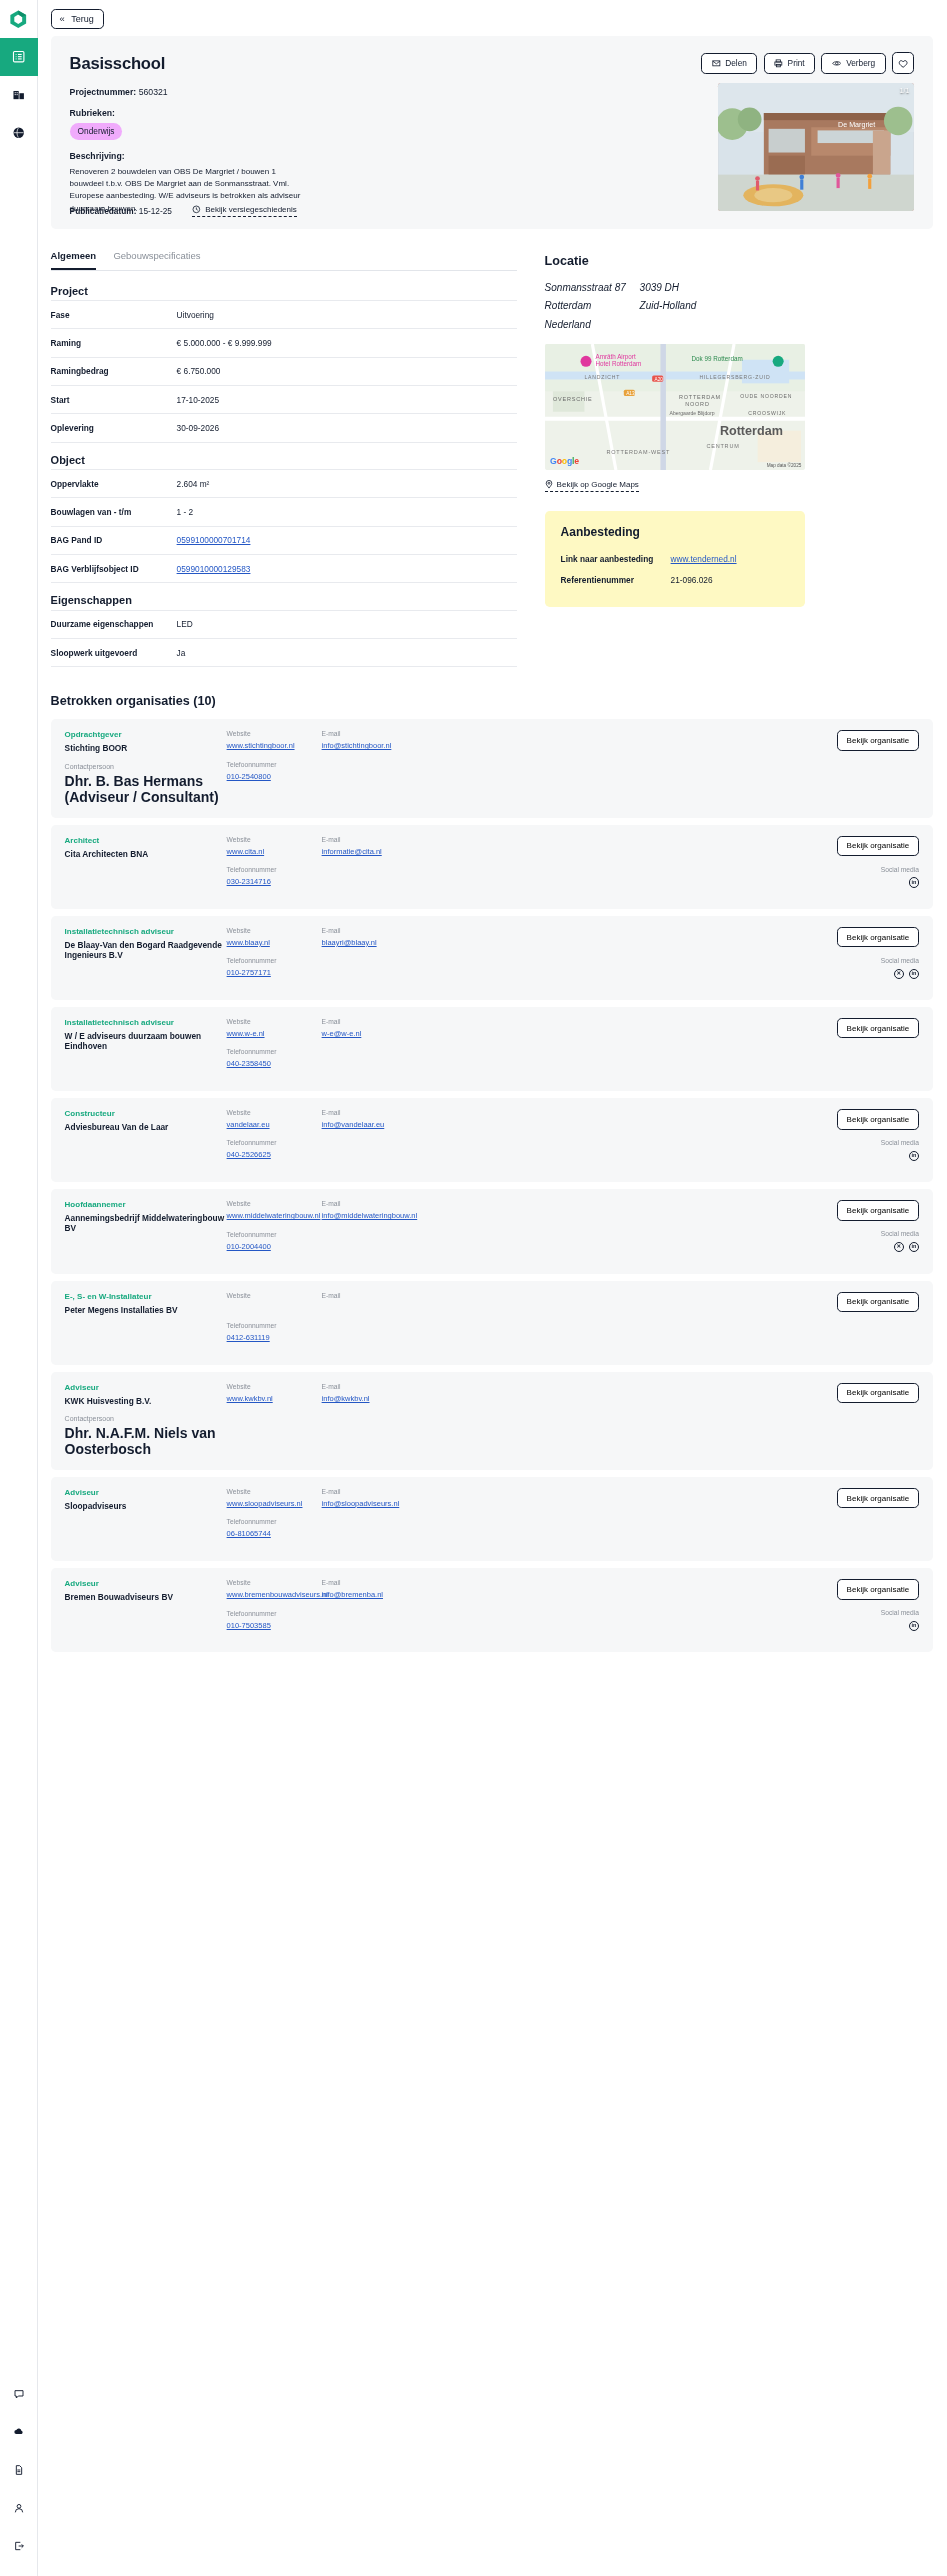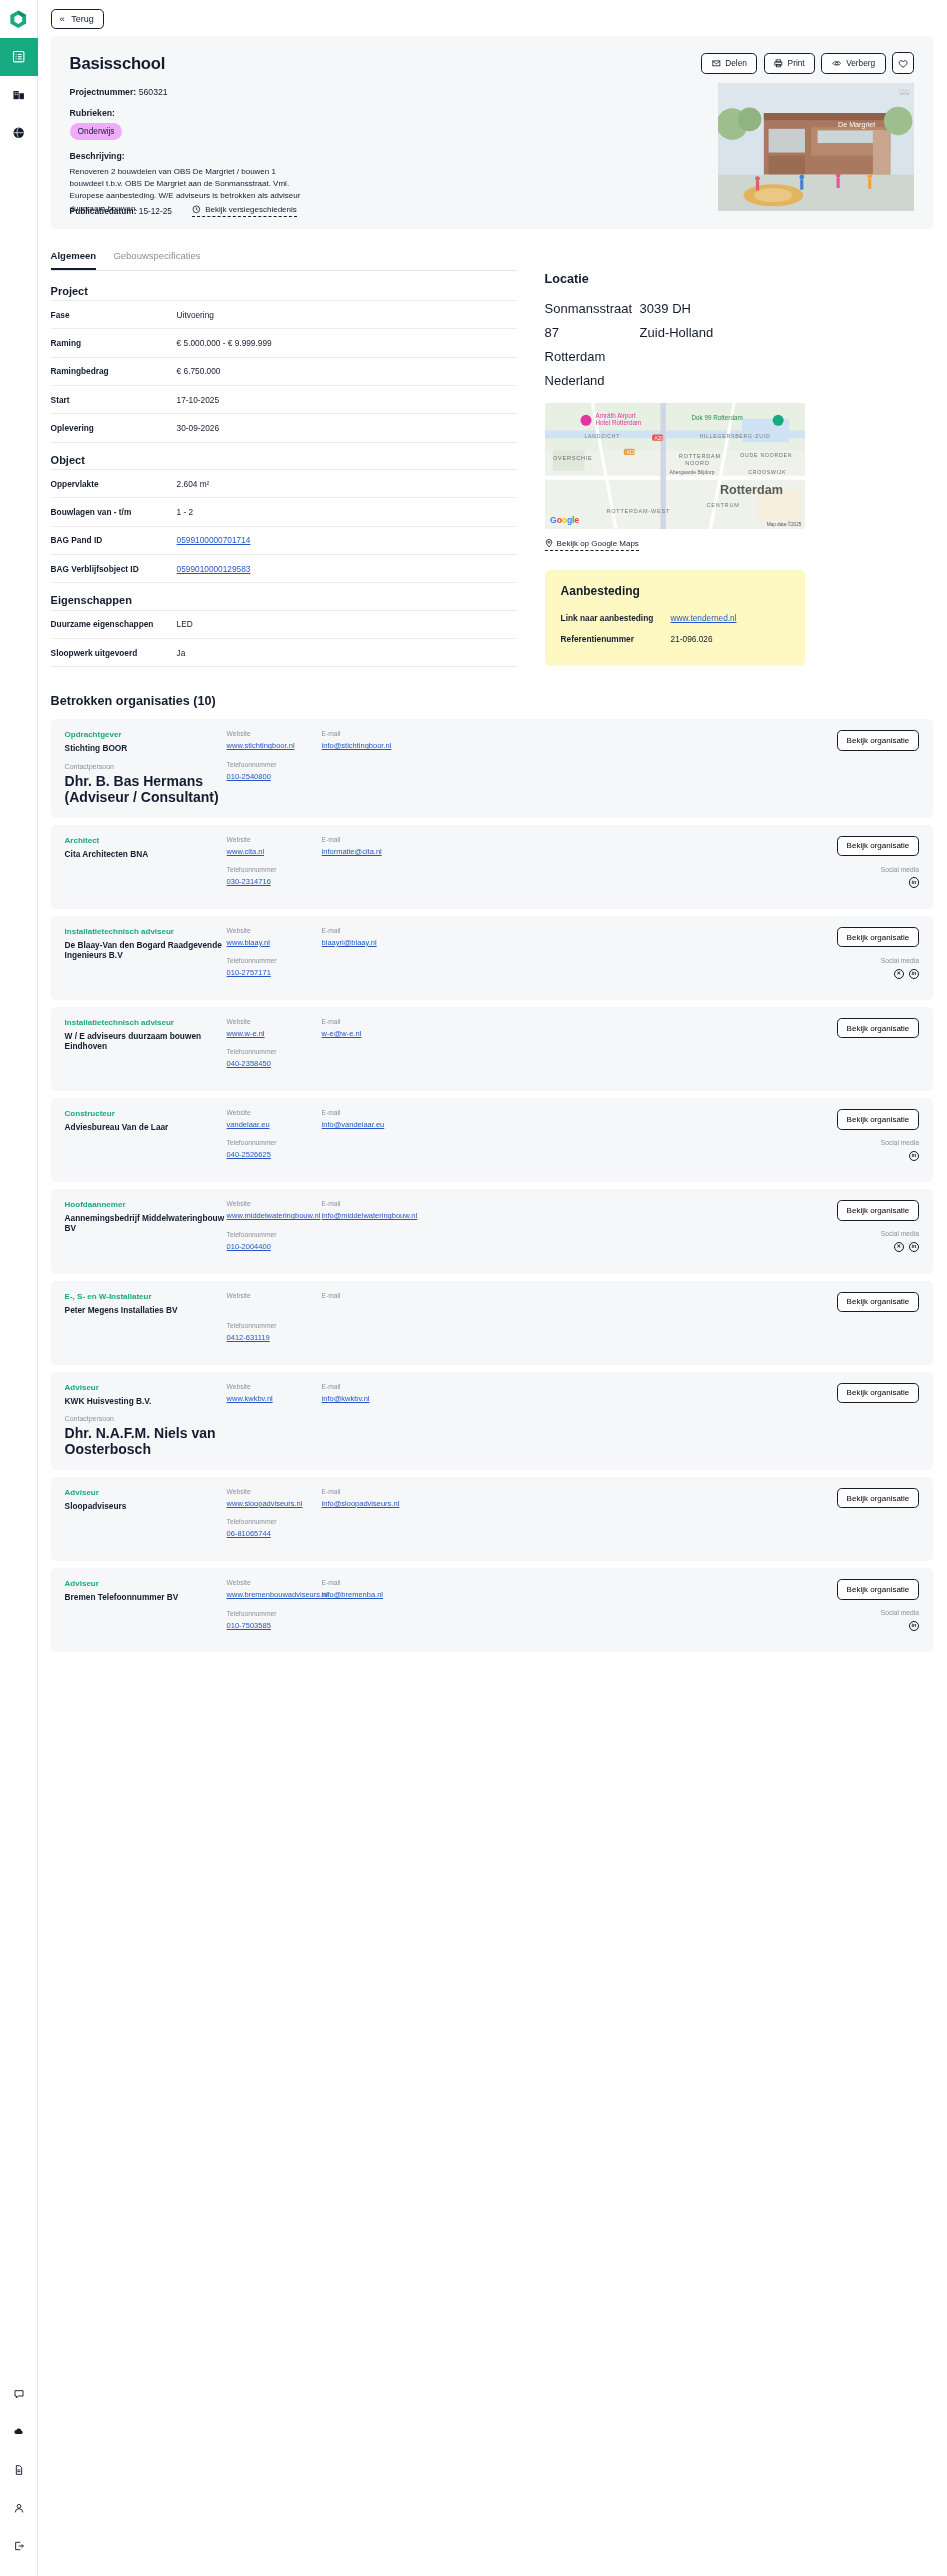--- a/index.html
+++ b/index.html
@@ -94,37 +94,37 @@
     position: absolute; right: 19px; top: 47px; background: #c2410c;
   }
   .hero-img .counter {
     position: absolute; right: 4.7px; top: 3.2px; color: #fff; font-size: 7px;
     text-shadow: 0 0.8px 1.6px rgba(0,0,0,.5); z-index: 4;
   }
 
   
   .body-grid { display: flex; gap: 28px; padding-top: 20.5px; }
   .col-left { width: 466px; }
-  .col-right { width: 260px; padding-top: 4.7px; margin-top: 18px; }
+  .col-right { width: 260px; padding-top: 4.7px; }
 
   .tabs { display: flex; gap: 17.4px; border-bottom: 0.8px solid #e2e5ea; margin-bottom: 14px; }
   .tab { font-size: 9.5px; padding: 0 0 7px 0; color: #8a9099; cursor: pointer; }
   .tab.active { color: #131c2e; font-weight: 700; border-bottom: 2px solid #131c2e; }
 
   .sec-title { font-size: 11px; font-weight: 700; margin: 11px 0 3.2px; }
   .tbl { width: 100%; border-collapse: collapse; }
   .tbl td { padding: 8.7px 0 8.7px 0; border-bottom: 0.8px solid #e8eaee; font-size: 8.3px; vertical-align: middle; }
   .tbl tr:first-child td { border-top: 0.8px solid #e8eaee; }
   .tbl td.k { font-weight: 700; width: 126px; }
   .tbl td.v { color: #131c2e; }
   .tbl a { color: #2457c5; text-decoration: underline; }
 
   
   .r-title { font-size: 12.6px; font-weight: 700; margin-bottom: 10.3px; }
-  .addr { display: flex; font-size: 13px; line-height: 1.85; margin-bottom: 10.3px; }
+  .addr { display: flex; font-size: 10px; line-height: 1.85; margin-bottom: 10.3px; font-style: italic; }
   .addr-c1 { width: 95px; }
   .map { width: 260px; height: 126px; border-radius: 2.4px; overflow: hidden; position: relative; background: #eaf0e8; }
   .map .gl { position: absolute; left: 5.5px; bottom: 4px; font-size: 8.7px; font-weight: 700; letter-spacing: -0.2px; }
   .map .attr { position: absolute; right: 3.2px; bottom: 2.4px; font-size: 4.7px; color: #555; }
   .maps-link {
     display: inline-flex; align-items: center; gap: 4px; font-size: 8px;
     margin-top: 9.5px; border-bottom: 1.2px dashed #131c2e; padding-bottom: 2.4px; cursor: pointer;
   }
 
   .tender { background: #fef9c3; border-radius: 4.7px; padding: 14px 16px 16px; margin-top: 19px; }
@@ -676,21 +676,21 @@
           </div>
           <div class="org-c3">
             <div class="fld-lbl">E-mail</div>
             <div class="fld-val"><a href="#">info@sloopadviseurs.nl</a></div>
           </div>
           <button class="org-btn">Bekijk organisatie</button>
         </div>
         <div class="org-card">
           <div class="org-c1">
             <div class="org-role">Adviseur</div>
-            <div class="org-name">Bremen Telefoonnummer BV</div>
+            <div class="org-name">Bremen Bouwadviseurs BV</div>
           </div>
           <div class="org-c2">
             <div class="fld-lbl">Website</div>
             <div class="fld-val"><a href="#">www.bremenbouwadviseurs.nl</a></div>
             <div class="fld-lbl">Telefoonnummer</div>
             <div class="fld-val"><a href="#">010-7503585</a></div>
           </div>
           <div class="org-c3">
             <div class="fld-lbl">E-mail</div>
             <div class="fld-val"><a href="#">info@bremenba.nl</a></div>

